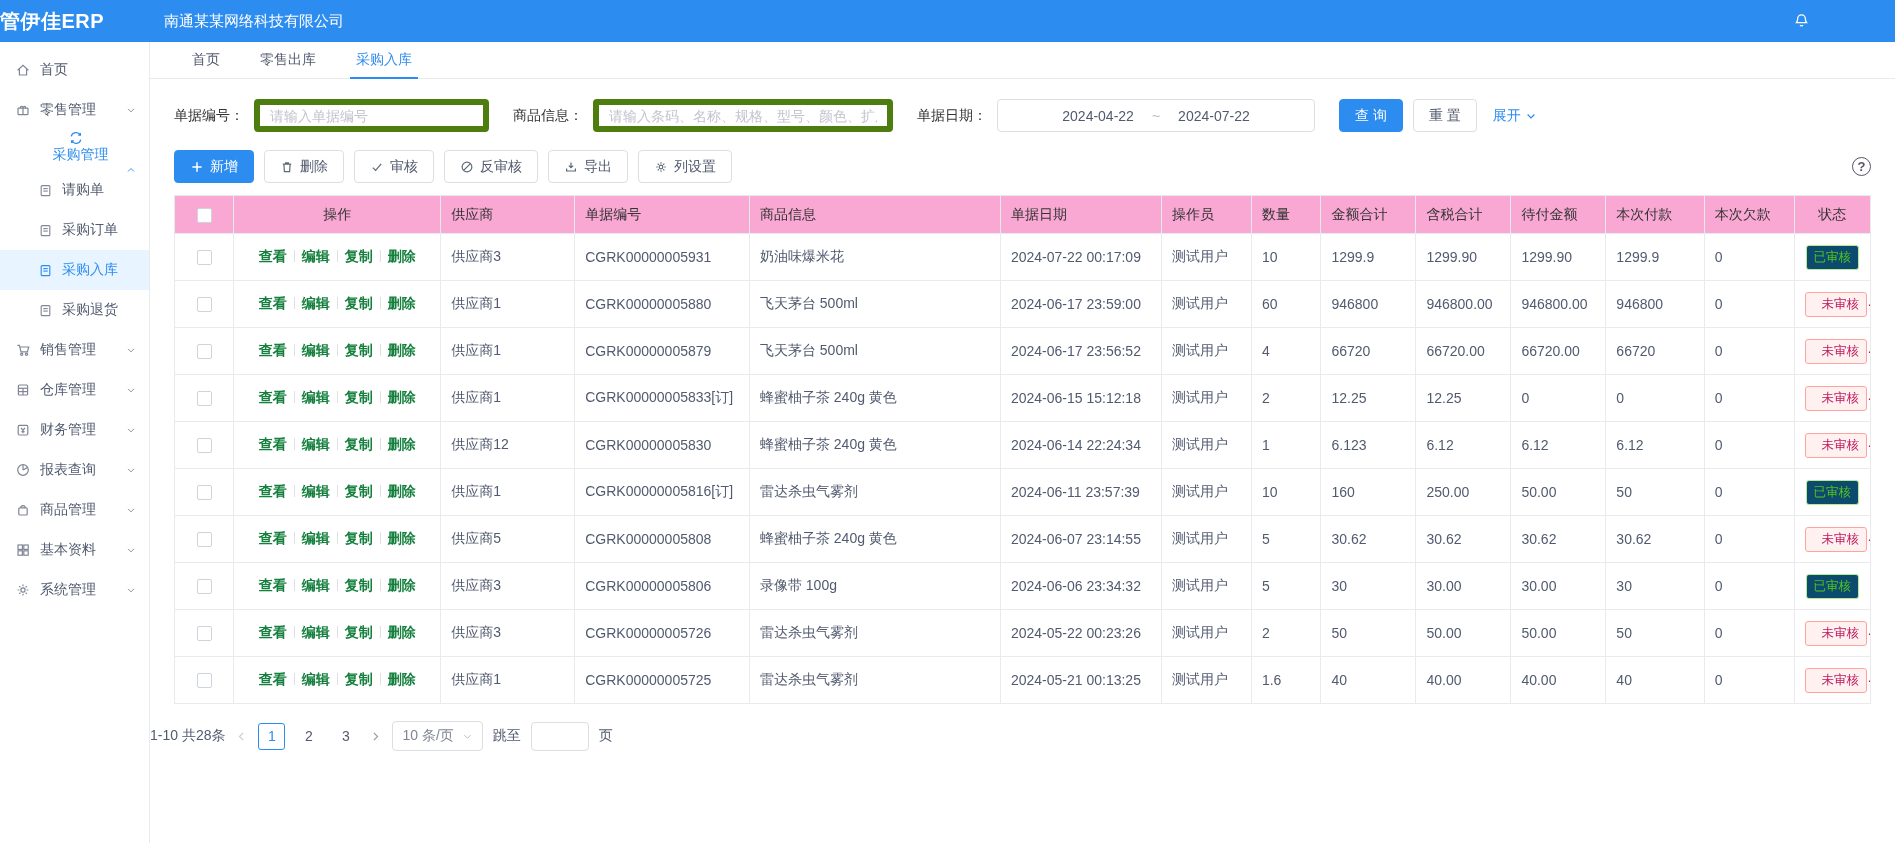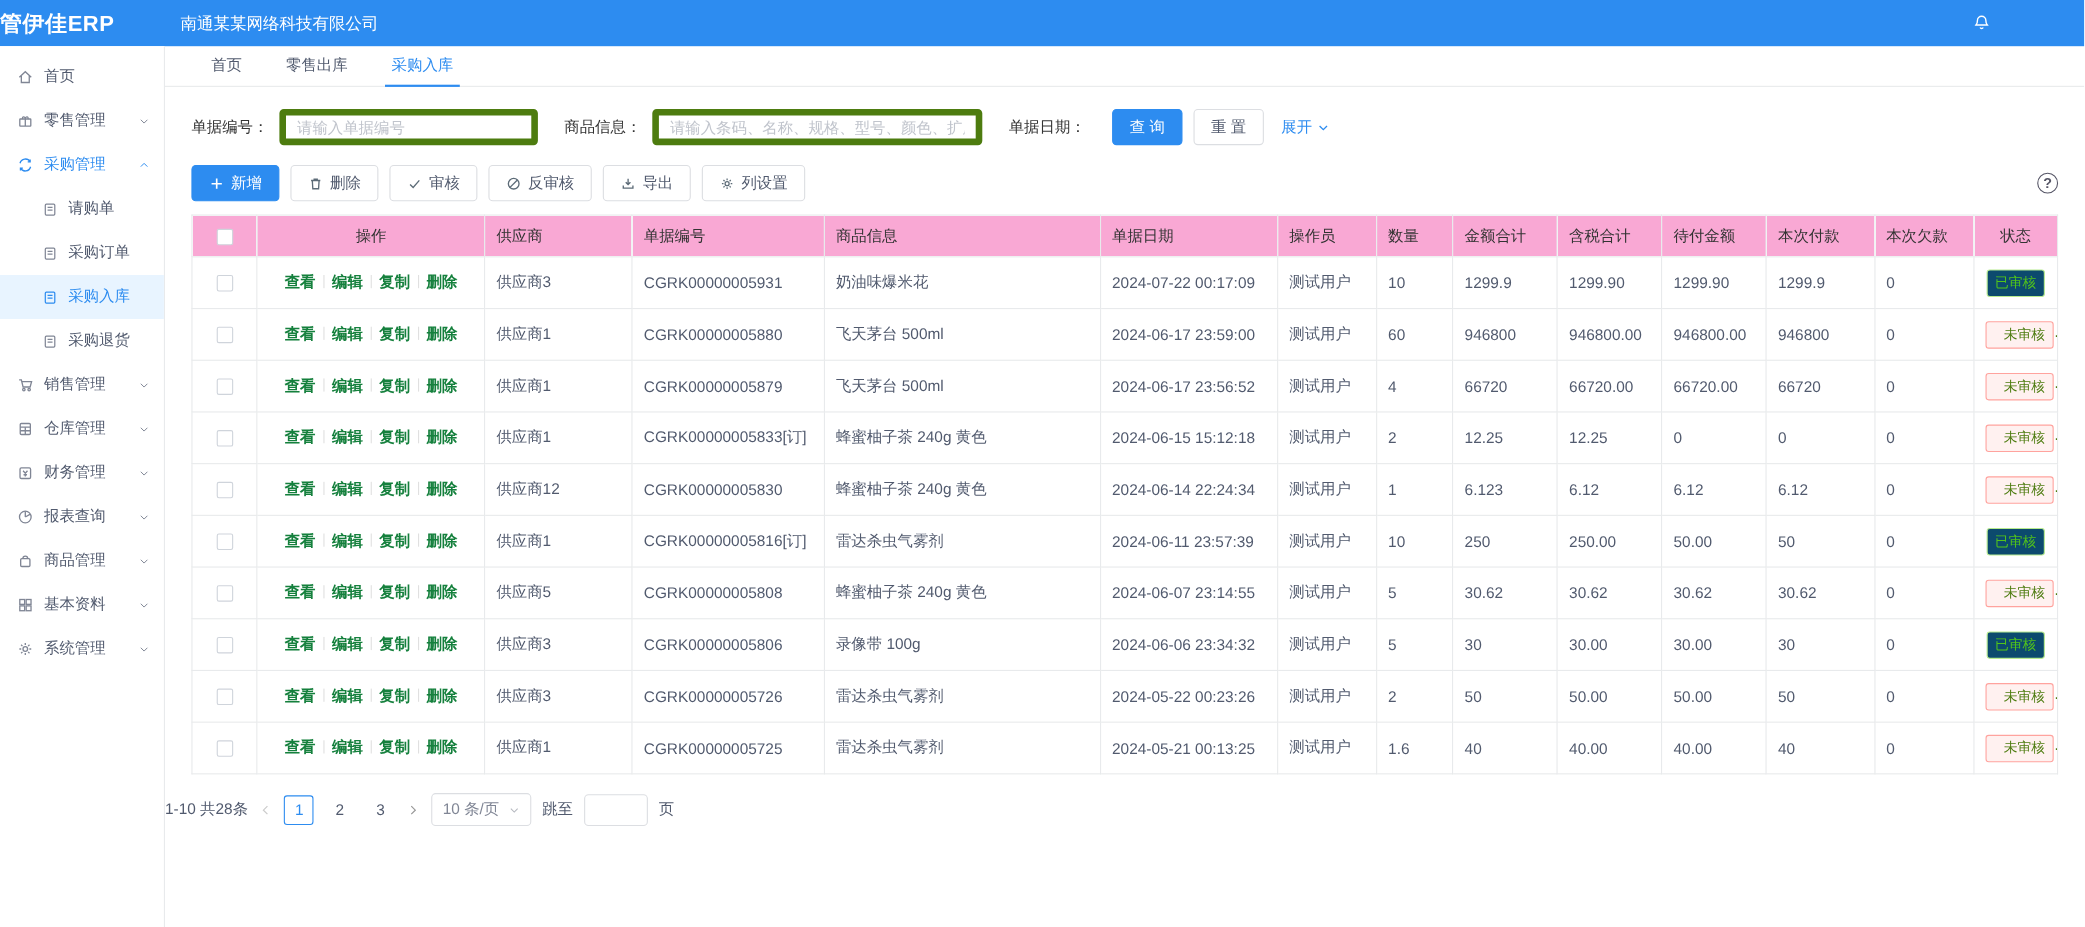--- a/index.html
+++ b/index.html
@@ -15,21 +15,21 @@
   .top-ic { display:flex; align-items:center; gap:6px; cursor:pointer; font-size:14px; }
   .top-ic svg { display:block; }
 
   
   .main-wrap { flex:1; display:flex; min-height:0; }
   .sidebar { width:150px; flex:0 0 150px; border-right:1px solid #e8eaec; padding-top:8px; background:#fff; }
   .side-item { height:40px; display:flex; align-items:center; padding:0 12px 0 15px; color:#515a6e; cursor:pointer; }
   .side-item .lbl { margin-left:9px; }
   .side-item .arrow { margin-left:auto; color:#808695; display:flex; }
   .side-item.child { padding-left:38px; }
-  .side-item.parent-active { color:#2d8cf0; }
+  .side-item.parent-active { color:#2d8cf0;flex-direction:column; }
   .side-item.parent-active svg { stroke:#2d8cf0; }
   .side-item.active { background:#e8f4ff; color:#2d8cf0; }
   .side-item.active svg { stroke:#2d8cf0; }
   .sidebar svg { stroke:#808695; fill:none; stroke-width:1.2; flex:0 0 auto; }
 
   .content { flex:1; display:flex; flex-direction:column; min-width:0; }
 
   
   .tabbar { height:37px; display:flex; align-items:stretch; border-bottom:1px solid #e8eaec; padding-left:22px; flex:0 0 auto; }
   .tab { display:flex; align-items:center; padding:0 20px; color:#515a6e; cursor:pointer; position:relative; }
@@ -62,21 +62,21 @@
   th, td { border:1px solid #e8eaec; border-left:none; padding:0 10px; overflow:hidden; white-space:nowrap; text-overflow:ellipsis; }
   th:first-child, td:first-child { border-left:1px solid #e8eaec; }
   th { height:38px; background:#f9a8d4; color:#333; font-weight:normal; text-align:left; }
   td { height:47px; color:#515a6e; }
   .c-center { text-align:center; }
   .ops a { color:#15803d; text-decoration:none; cursor:pointer;font-weight:bold; }
   .sep { display:inline-block; width:1px; height:12px; background:#e0e0e0; margin:0 7px; vertical-align:-1px; }
   input[type="checkbox"] { appearance:none; -webkit-appearance:none; width:15px; height:15px; border:1px solid #cfd4db; border-radius:2px; background:#fff; vertical-align:middle; cursor:pointer; }
   .badge { display:inline-block; padding:3px 7px; border-radius:3px; font-size:12.5px; border:1px solid transparent; }
   .badge[data-kind="approved"] { color:#52c41a; background:#0c4a6e; border-color:#b7eb8f; }
-  .badge[data-kind="pending"]  { color:#4d7c0f; background:#fff1f0; border-color:#ffa39e;padding-left:16px; }
+  .badge[data-kind="pending"]  { color:#be185d; background:#fff1f0; border-color:#ffa39e;padding-left:16px; }
 
   
   .pager { display:flex; align-items:center; justify-content:flex-start; gap:10px; padding:17px 24px 0 0; color:#515a6e; }
   .pg-arrow { display:flex; align-items:center; cursor:pointer; }
   .pg-arrow svg { stroke:#999; fill:none; stroke-width:1.4; }
   .pg-arrow.disabled svg { stroke:#ccc; }
   .pg-num { min-width:27px; height:27px; display:flex; align-items:center; justify-content:center; border-radius:3px; cursor:pointer; }
   .pg-num.active { border:1px solid #2d8cf0; color:#2d8cf0; }
   .pg-size { height:30px; border:1px solid #dcdee2; border-radius:4px; padding:0 9px; display:flex; align-items:center; gap:8px; color:#808695; cursor:pointer; }
   .pg-size svg { stroke:#b5b8bf; fill:none; stroke-width:1.4; }
@@ -299,20 +299,25 @@
             <span>采购入库</span>
           </div>
       </div>
 
       <div class="filters">
         <span class="f-label">单据编号：</span>
         <input class="f-input inp-bill" placeholder="请输入单据编号" style="">
         <span class="f-label">商品信息：</span>
         <input class="f-input inp-prod" placeholder="请输入条码、名称、规格、型号、颜色、扩展..." style="">
         <span class="f-label">单据日期：</span>
+        <span class="daterange">
+          <span>2024-04-22</span>
+          <span style="color:#b5b8bf;">~</span>
+          <span>2024-07-22</span>
+        </span>
         <button class="btn primary btn-search">查 询</button>
         <button class="btn">重 置</button>
         <span class="expand-link">
           <span>展开</span>
           <svg width="12" height="12" viewBox="0 0 16 16" fill="none" stroke="#2d8cf0" stroke-width="1.6">
               <path d="M3.5 6 l4.5 4.5 4.5-4.5"></path>
             </svg>
         </span>
       </div>
 
@@ -477,21 +482,21 @@
             </tr>
             <tr>
               <td class="c-center"><input type="checkbox" style=""></td>
               <td class="ops c-center"><a>查看</a><span class="sep"></span><a>编辑</a><span class="sep"></span><a>复制</a><span class="sep"></span><a>删除</a></td>
               <td>供应商1</td>
               <td>CGRK00000005816[订]</td>
               <td>雷达杀虫气雾剂</td>
               <td>2024-06-11 23:57:39</td>
               <td>测试用户</td>
               <td>10</td>
-              <td>250</td>
+              <td>160</td>
               <td>250.00</td>
               <td>50.00</td>
               <td>50</td>
               <td>0</td>
               <td class="c-center"><span class="badge" data-kind="approved">已审核</span></td>
             </tr>
             <tr>
               <td class="c-center"><input type="checkbox" style=""></td>
               <td class="ops c-center"><a>查看</a><span class="sep"></span><a>编辑</a><span class="sep"></span><a>复制</a><span class="sep"></span><a>删除</a></td>
               <td>供应商5</td>

